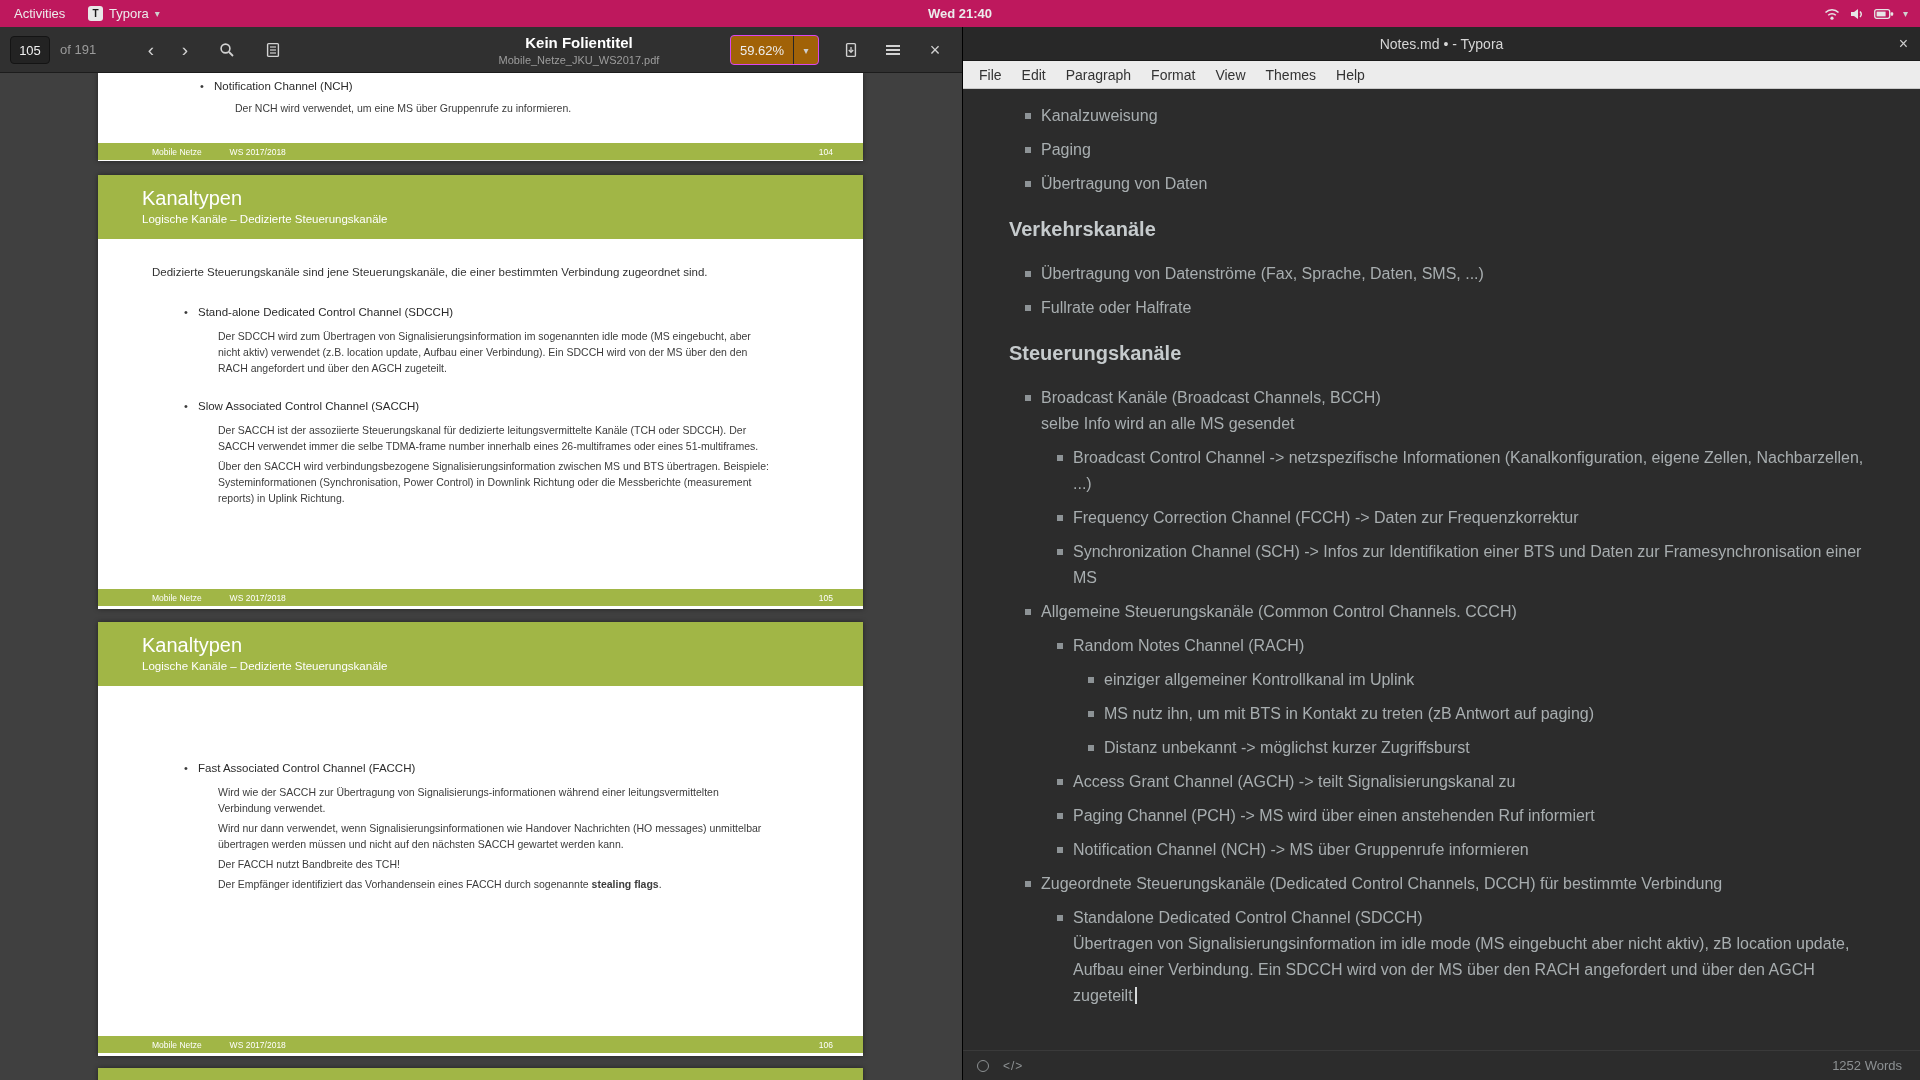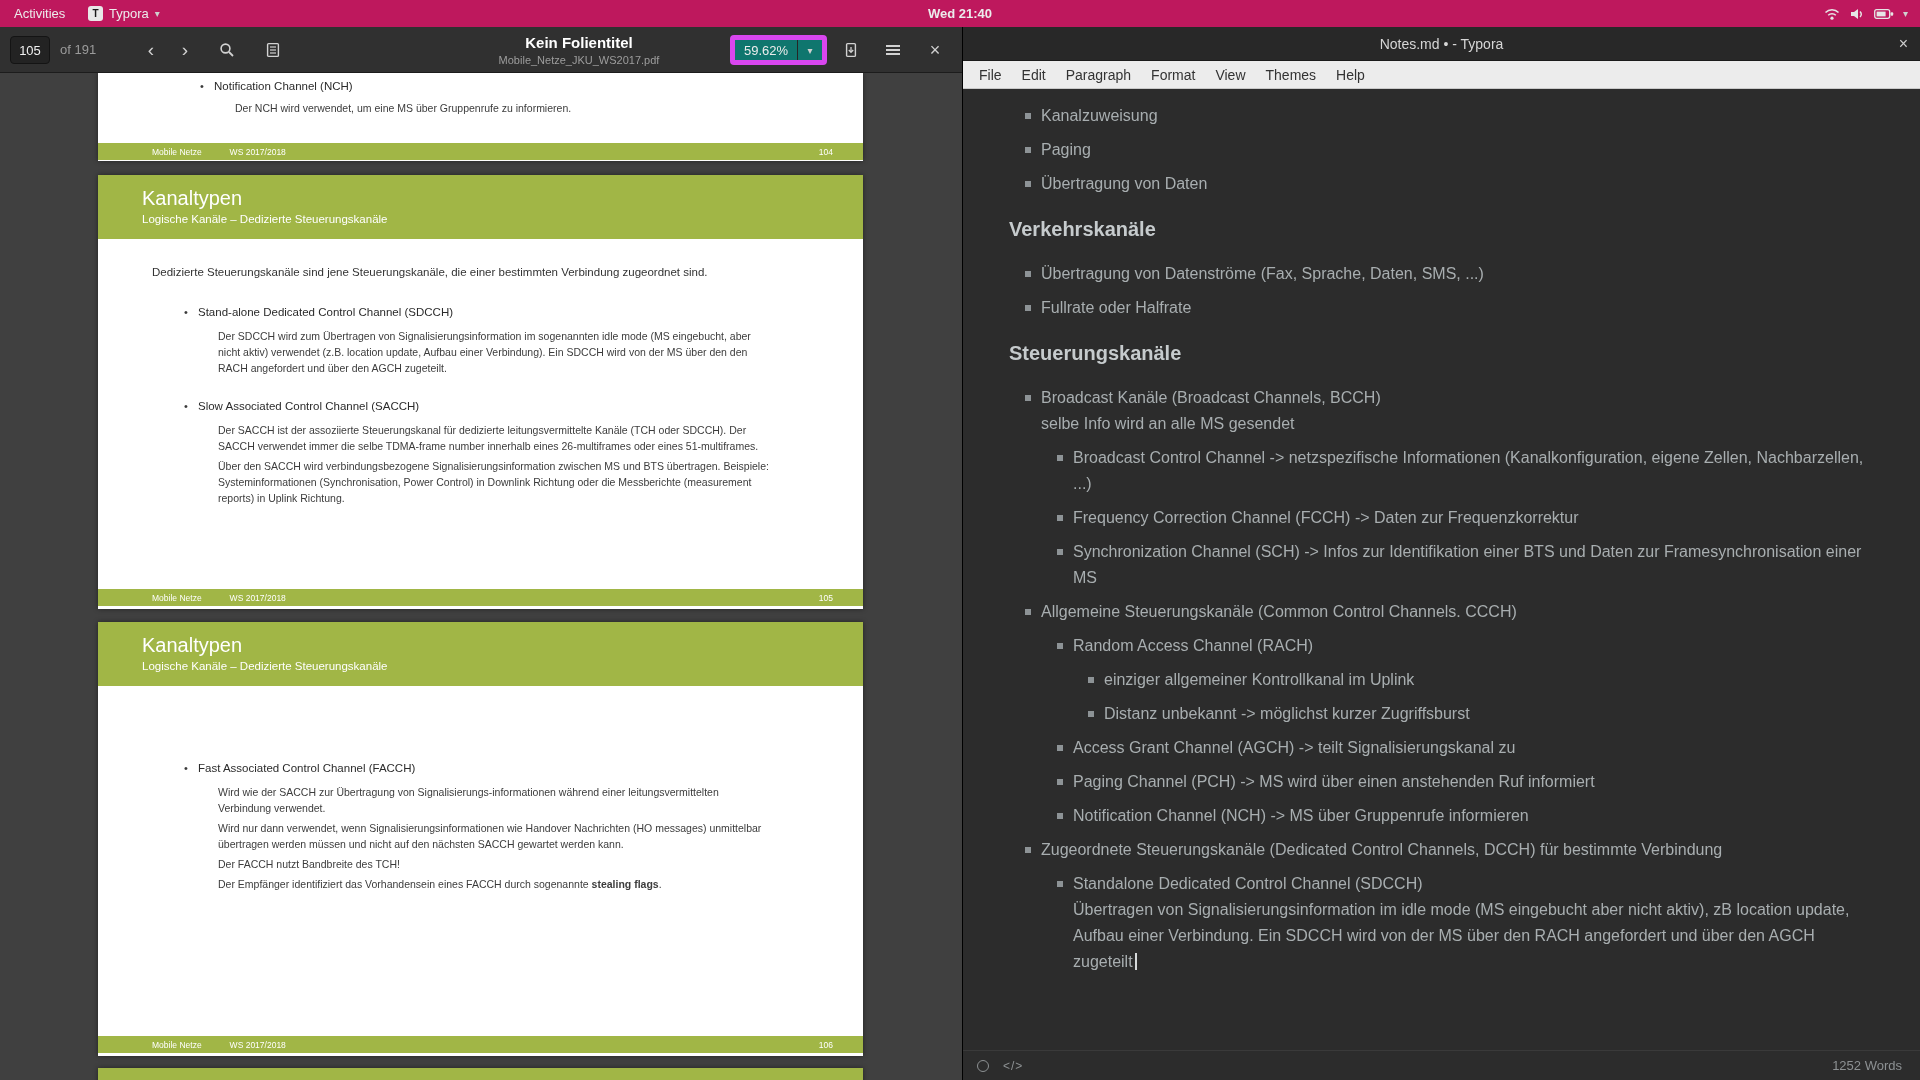--- a/index.html
+++ b/index.html
@@ -22,22 +22,22 @@
   .tbtn { position:absolute; top:8px; width:30px; height:30px; display:flex; align-items:center; justify-content:center;
           border-radius:4px; color:#d2d2d2; font-size:19px; cursor:default; }
   #page-input { position:absolute; left:10px; top:9px; width:40px; height:28px; background:#232323; border:1px solid #141414;
                 border-radius:4px; color:#f0f0f0; text-align:center; font-size:13px; outline:none; font-family:"Liberation Sans",sans-serif; }
   #page-total { position:absolute; left:60px; top:0; line-height:46px; color:#9b9b9b; font-size:13px; }
   #btn-prev { left:136px; } #btn-next { left:170px; }
   #btn-search { left:212px; } #btn-sidebar { left:258px; }
   #doc-title-block { position:absolute; left:50%; top:7px; transform:translateX(-50%); text-align:center; width:440px; }
   #doc-title { font-size:15px; color:#ffffff; font-weight:bold; }
   #doc-subtitle { font-size:11px; color:#9d9d9d; margin-top:3px; }
-  #zoom-ctl { position:absolute; left:730px; top:8px; height:30px; display:flex; align-items:center; background:#0f766e;
-              border:5px solid #d946ef; border-radius:4px; }
+  #zoom-ctl { position:absolute; left:730px; top:8px; height:30px; display:flex; align-items:center; background:#a16207;
+              border:1px solid #d946ef; border-radius:4px; }
   .zoom-val { padding:0 9px; font-size:13px; color:#ededed; }
   .zoom-sep { width:1px; align-self:stretch; background:#262626; }
   .zoom-caret { width:24px; text-align:center; color:#cfcfcf; font-size:10px; }
   #btn-pagemode { left:836px; } #btn-menu { left:878px; } #btn-close { left:920px; font-size:18px; }
   .hamburger { width:14px; height:10px; border-top:2px solid #d2d2d2; border-bottom:2px solid #d2d2d2; position:relative; }
   .hamburger::after { content:""; position:absolute; left:0; right:0; top:2px; height:2px; background:#d2d2d2; }
 
   #pdf-content { position:absolute; top:46px; left:0; right:0; bottom:0; background:#404040; overflow:hidden; border-right:2px solid #151515; }
 
   .pdf-slide { position:absolute; left:98px; width:765px; background:#ffffff; color:#3a3a3a; box-shadow:0 0 5px rgba(0,0,0,.45); }
@@ -297,25 +297,29 @@
         <div class="md-li lvl1">
           <span class="md-bullet"></span>
           <div class="md-text">Synchronization Channel (SCH) -&gt; Infos zur Identifikation einer BTS und Daten zur Framesynchronisation einer MS</div>
         </div>
         <div class="md-li lvl0">
           <span class="md-bullet"></span>
           <div class="md-text">Allgemeine Steuerungskanäle (Common Control Channels. CCCH)</div>
         </div>
         <div class="md-li lvl1">
           <span class="md-bullet"></span>
-          <div class="md-text">Random Access Channel (RACH)</div>
+          <div class="md-text">Random Notes Channel (RACH)</div>
         </div>
         <div class="md-li lvl2">
           <span class="md-bullet"></span>
           <div class="md-text">einziger allgemeiner Kontrollkanal im Uplink</div>
+        </div>
+        <div class="md-li lvl2">
+          <span class="md-bullet"></span>
+          <div class="md-text">MS nutz  ihn, um mit BTS in Kontakt zu treten (zB Antwort auf paging)</div>
         </div>
         <div class="md-li lvl2">
           <span class="md-bullet"></span>
           <div class="md-text">Distanz unbekannt -&gt; möglichst kurzer Zugriffsburst</div>
         </div>
         <div class="md-li lvl1">
           <span class="md-bullet"></span>
           <div class="md-text">Access Grant Channel (AGCH) -&gt; teilt Signalisierungskanal zu</div>
         </div>
         <div class="md-li lvl1">

